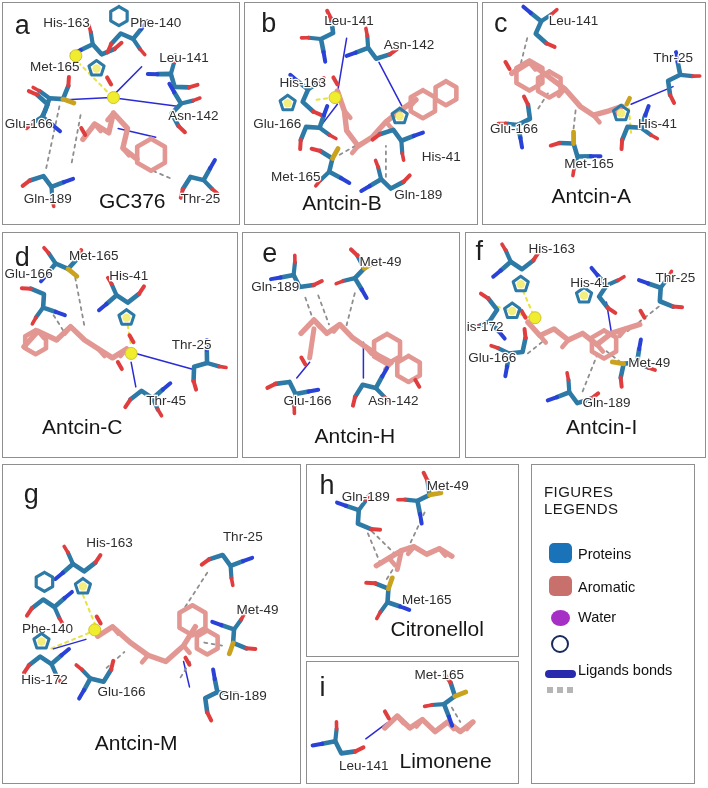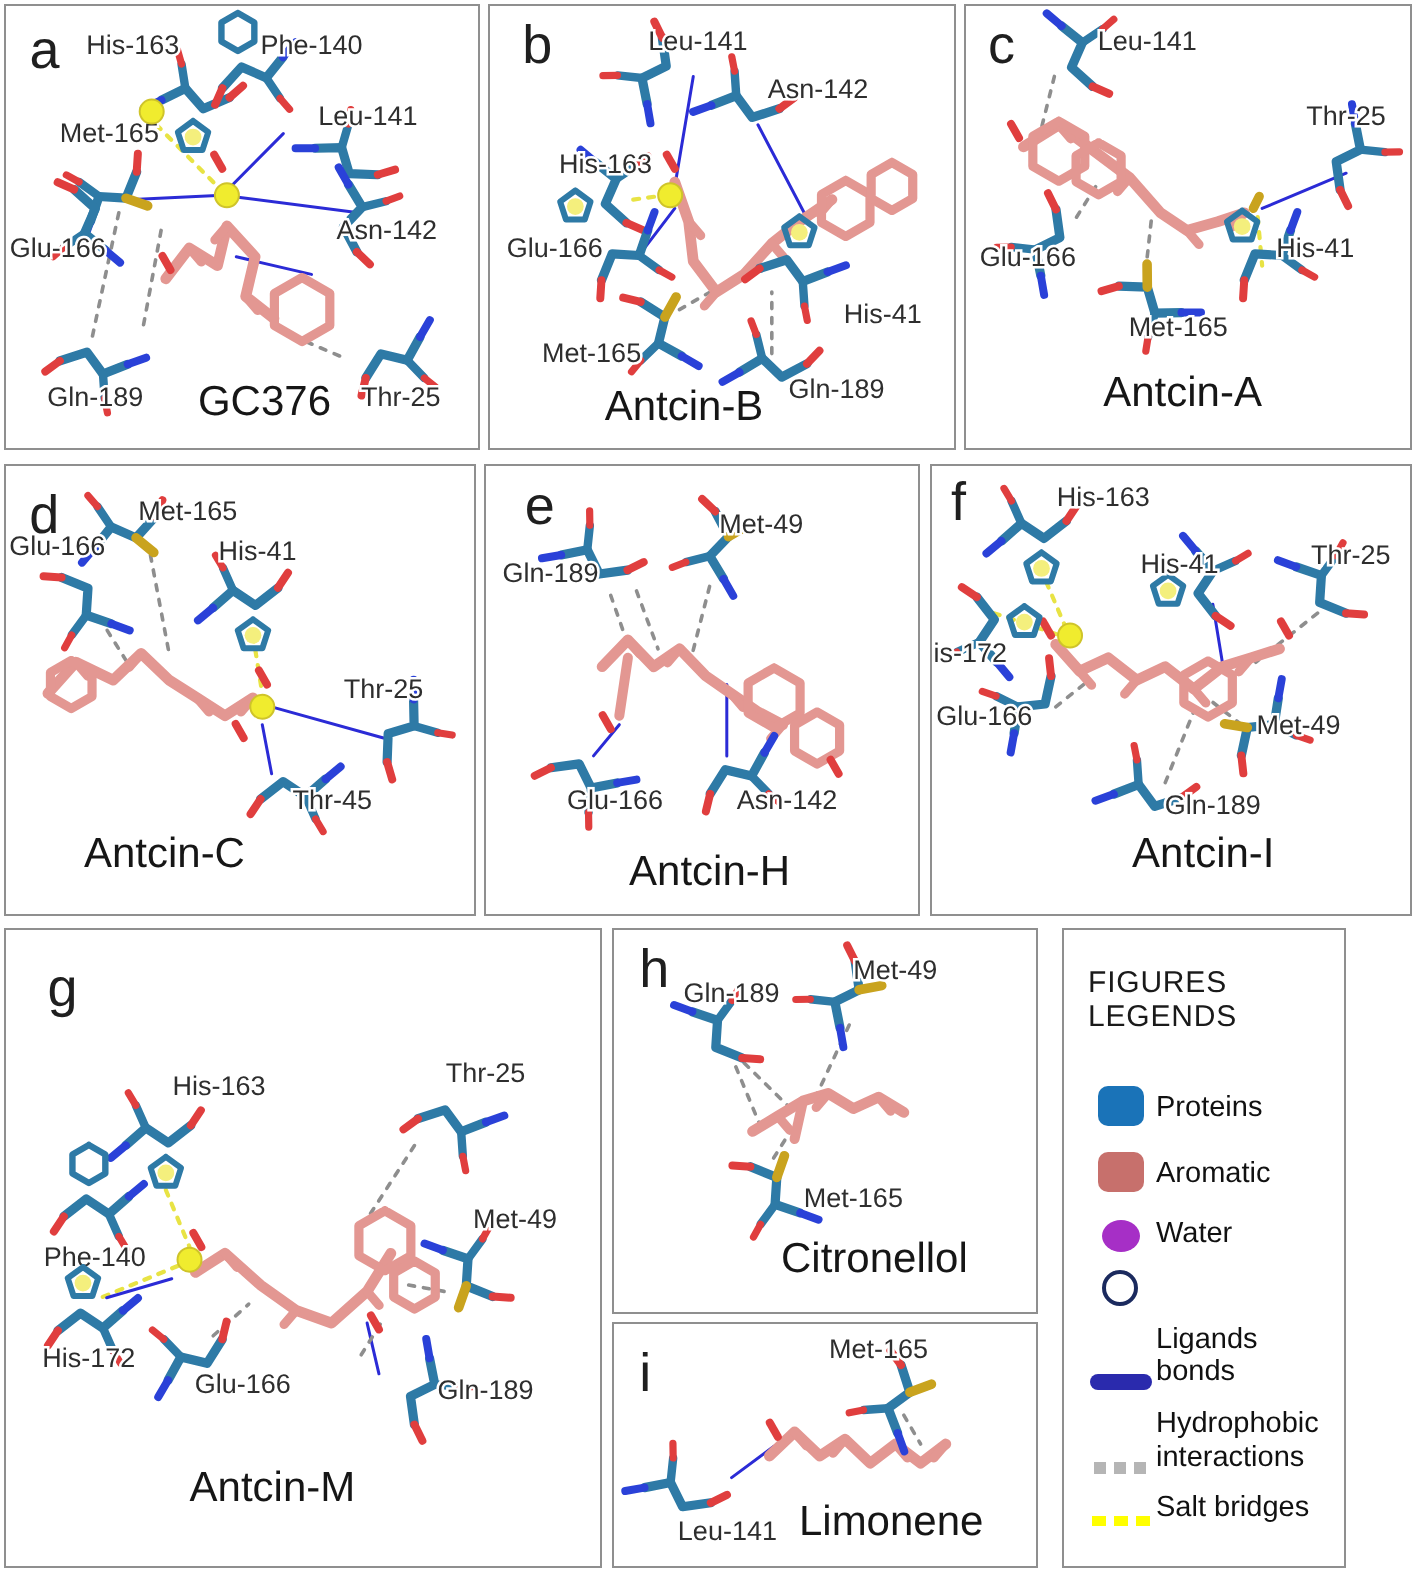--- a/index.html
+++ b/index.html
@@ -23,21 +23,21 @@
   .sw-dashes{display:flex;gap:4px;}
   .sw-dash{width:6px;height:6px;}
   .sw-dash-gray{background:#b5b5b5;}
   .sw-dash-yellow{background:#ffff00;width:7px;height:5px;}
   .row-tight{margin-bottom:9px;}
 </style>
 </head>
 <body>
 
 <div id="figure">
-  <div id="legend" style="left: 531px; top: 464px; width: 142px; height: 320px;">
+  <div id="legend" style="left: 531px; top: 464px; width: 164px; height: 320px;">
     <div class="legend-title">FIGURES LEGENDS</div>
     <div id="legend-items">
         <div class="legend-row">
           <span class="legend-ico">
             <span class="sw-square sw-blue"></span>
           </span>
           <span class="legend-label">Proteins</span>
         </div>
         <div class="legend-row">
           <span class="legend-ico">
@@ -63,31 +63,20 @@
           <span class="legend-label">Ligands bonds</span>
         </div>
         <div class="legend-row row-tight">
           <span class="legend-ico">
             <span class="sw-dashes">
               <span class="sw-dash sw-dash-gray"></span>
               <span class="sw-dash sw-dash-gray"></span>
               <span class="sw-dash sw-dash-gray"></span>
             </span>
           </span>
-          <span class="legend-label">Hydrophobic interactions</span>
-        </div>
-        <div class="legend-row row-tight">
-          <span class="legend-ico">
-            <span class="sw-dashes">
-              <span class="sw-dash sw-dash-yellow"></span>
-              <span class="sw-dash sw-dash-yellow"></span>
-              <span class="sw-dash sw-dash-yellow"></span>
-            </span>
-          </span>
-          <span class="legend-label">Salt bridges</span>
         </div>
       </div>
   </div>
 <div class="panel" style="left: 2px; top: 2px; width: 238px; height: 223px;">
       <svg width="235" height="220">
         <line x1="75.2" y1="59.4" x2="105.75" y2="90.2" stroke="#e8e344" stroke-width="2.1" stroke-linecap="round" stroke-dasharray="3,4.5"></line>
         <line x1="108.1" y1="94.6" x2="138.65" y2="63.8" stroke="#2b2bd6" stroke-width="1.5" stroke-linecap="round"></line>
         <line x1="108.1" y1="94.6" x2="63.45" y2="96.8" stroke="#2b2bd6" stroke-width="1.5" stroke-linecap="round"></line>
         <line x1="108.1" y1="94.6" x2="176.25" y2="103.4" stroke="#2b2bd6" stroke-width="1.5" stroke-linecap="round"></line>
         <line x1="115.15" y1="125.4" x2="152.75" y2="134.2" stroke="#2b2bd6" stroke-width="1.5" stroke-linecap="round"></line>

